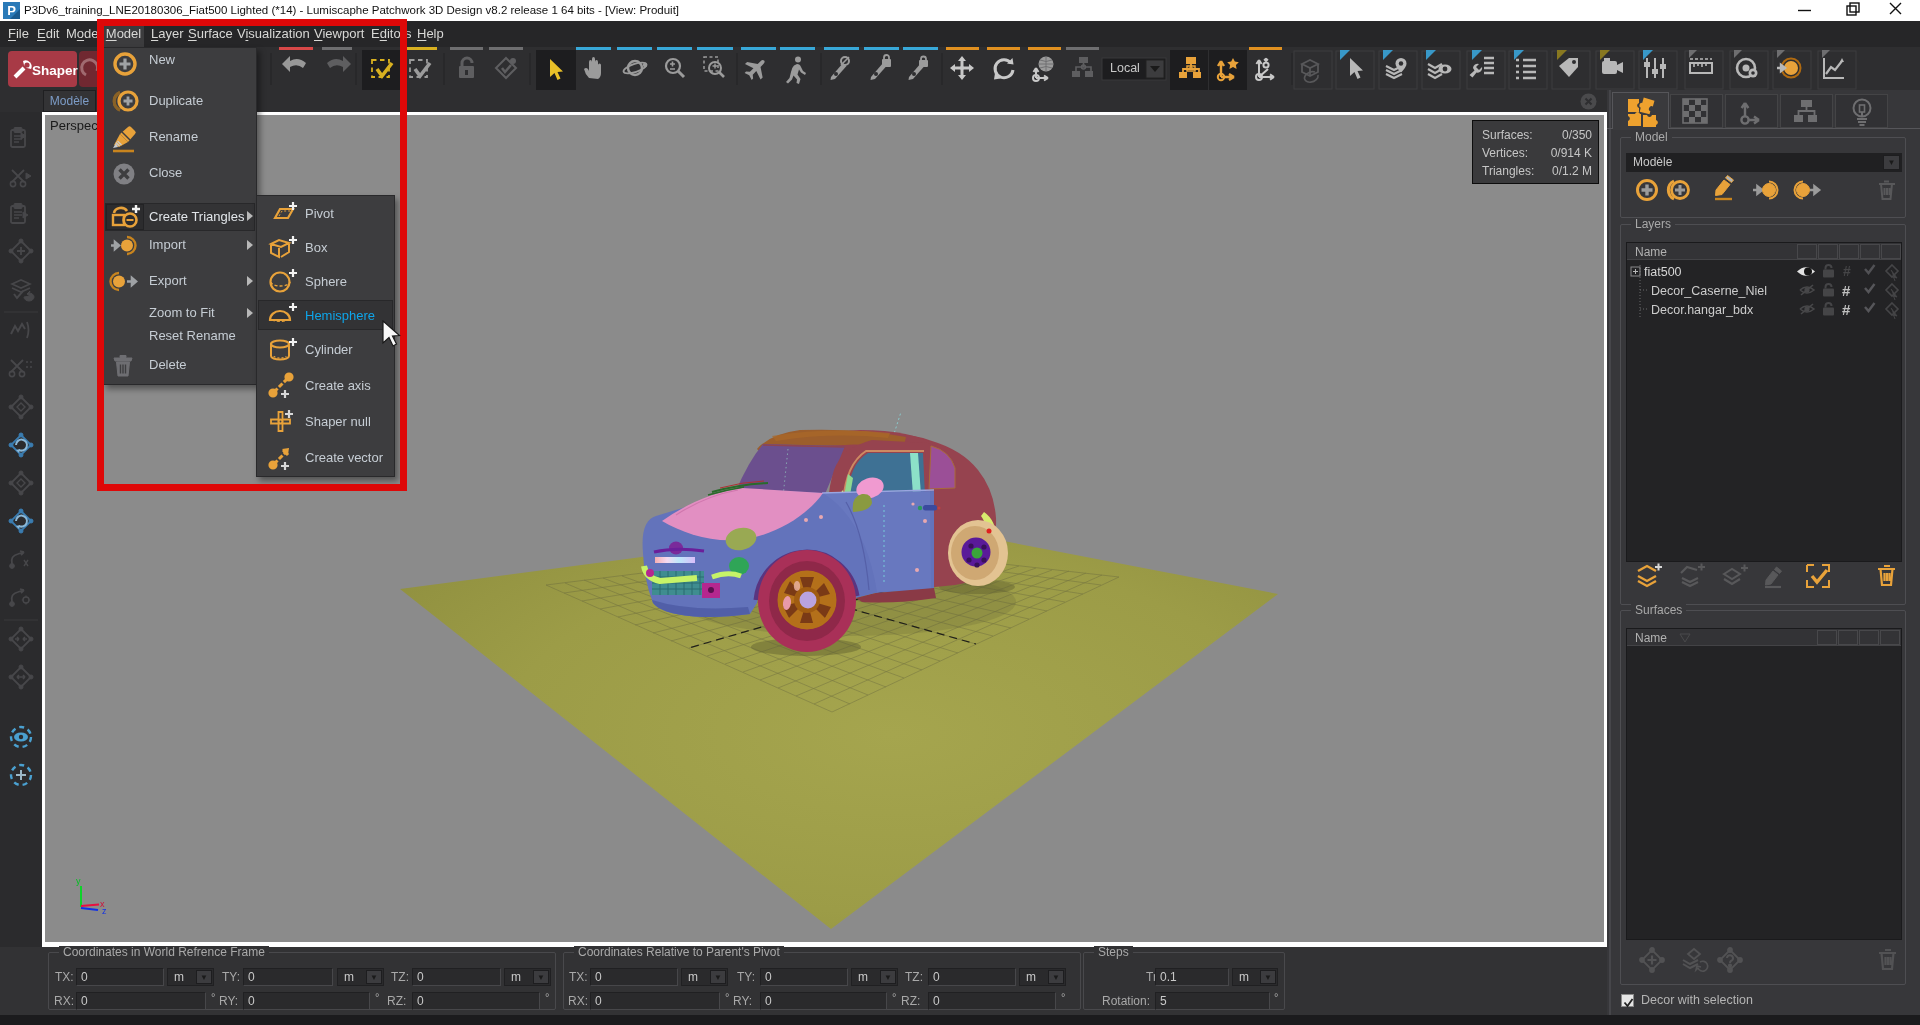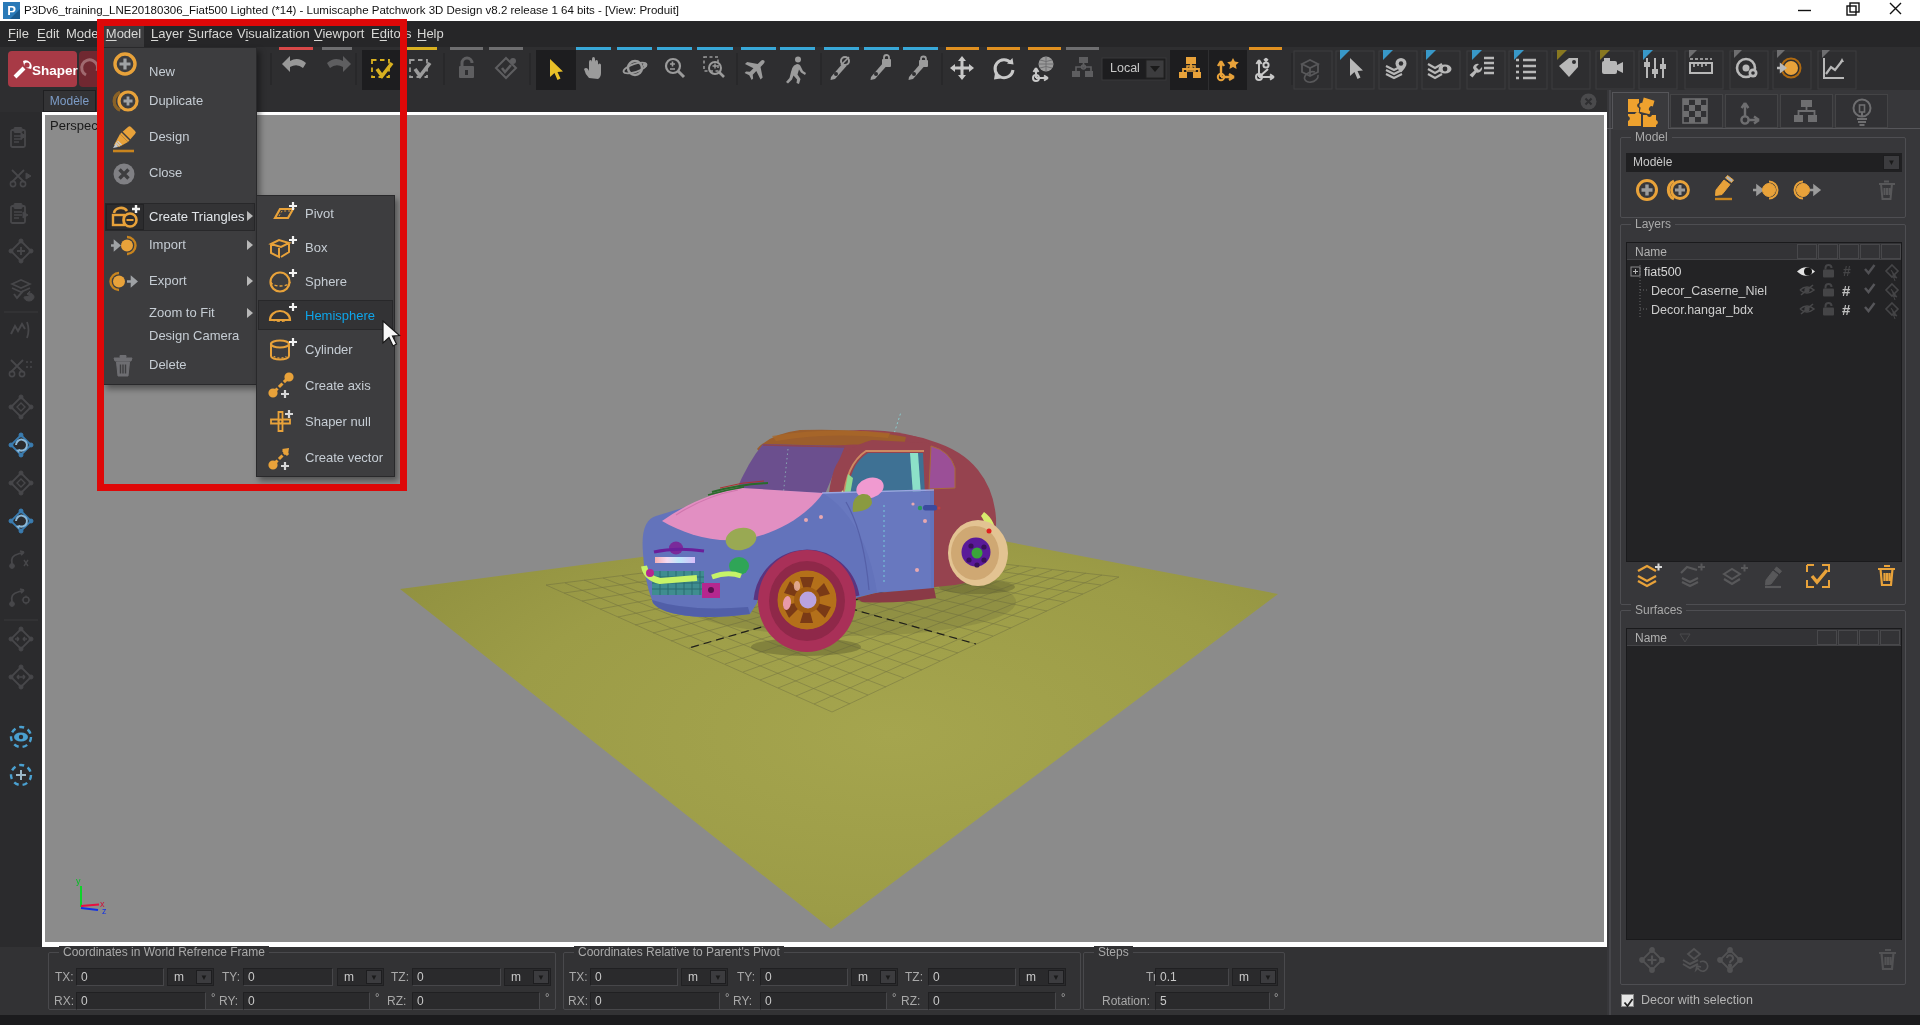--- a/index.html
+++ b/index.html
@@ -647,20 +647,34 @@
 
    <g font-size="9">
     <line x1="81" y1="886" x2="81" y2="907" stroke="#00dc20" stroke-width="1.8"></line>
     <line x1="81" y1="906" x2="99" y2="904.5" stroke="#e81040" stroke-width="2.2"></line>
     <line x1="81" y1="908" x2="98" y2="910" stroke="#1030e8" stroke-width="2.2"></line>
     <text x="76" y="884" fill="#00c020">y</text>
     <text x="100" y="907" fill="#d01038">x</text>
     <text x="102" y="914" fill="#1030e8">z</text>
    </g>
   </svg>
+  <div id="statsbox">
+    <div class="statrow" style="top:7px">
+          <span>Surfaces:</span>
+          <span>0/350</span>
+        </div>
+    <div class="statrow" style="top:25px">
+          <span>Vertices:</span>
+          <span>0/914 K</span>
+        </div>
+    <div class="statrow" style="top:43px">
+          <span>Triangles:</span>
+          <span>0/1.2 M</span>
+        </div>
+  </div>
  </div>
 </div>
 <div id="rightpanel">
  <div class="abs" style="left:2px;top:0;width:2px;height:925px;background:#46464a"></div>
 
  <div class="abs" style="left:5px;top:2px;width:57px;height:37px;background:#3a3a3d;border:1px solid #56565a;border-bottom:none;z-index:2"></div>
  <div class="abs" style="left:63px;top:4px;width:53px;height:34px;background:#313134;border:1px solid #444446"></div>
  <div class="abs" style="left:118px;top:4px;width:53px;height:34px;background:#313134;border:1px solid #444446"></div>
  <div class="abs" style="left:173px;top:4px;width:53px;height:34px;background:#313134;border:1px solid #444446"></div>
  <div class="abs" style="left:228px;top:4px;width:53px;height:34px;background:#313134;border:1px solid #444446"></div>
@@ -1028,29 +1042,29 @@
         <path d="M6.5 10.5 v9 M9 10.5 v9 M11.5 10.5 v9" stroke="#3d3d3f" stroke-width="1.4"></path>
       </g>
 
   <g fill="#b8b8b8">
         <path d="M143 163 l6 5 l-6 5 Z"></path>
         <path d="M143 192 l6 5 l-6 5 Z"></path>
         <path d="M143 228 l6 5 l-6 5 Z"></path>
         <path d="M143 260 l6 5 l-6 5 Z"></path>
       </g>
  </svg>
- <span class="mtext" style="top:16px">New</span>
+ <span class="mtext" style="top:4px">New</span>
  <span class="mtext" style="top:45px">Duplicate</span>
- <span class="mtext" style="top:81px">Design</span>
+ <span class="mtext" style="top:81px">Rename</span>
  <span class="mtext" style="top:117px">Close</span>
  <span class="mtext" style="top:161px;color:#e2e6ea">Create Triangles</span>
  <span class="mtext" style="top:189px">Import</span>
  <span class="mtext" style="top:225px">Export</span>
  <span class="mtext" style="top:257px">Zoom to Fit</span>
- <span class="mtext" style="top:280px">Design Camera</span>
+ <span class="mtext" style="top:280px">Reset Rename</span>
  <span class="mtext" style="top:309px">Delete</span>
 </div>
 <div id="submenu">
  <div class="abs" style="left:1px;top:104px;width:135px;height:30px;background:#333335;border:1px solid #28282a"></div>
  <svg class="abs" style="left:0;top:0" width="137" height="280">
   <g stroke="#e8a23a" fill="none" stroke-width="2.2">
 
    <g transform="translate(12,8)">
           <path d="M6 14 l5 -9 h13 l-5 9 Z"></path>
           <path d="M10 12 l3 -5 h8" stroke-width="1" stroke-dasharray="2 2"></path>

